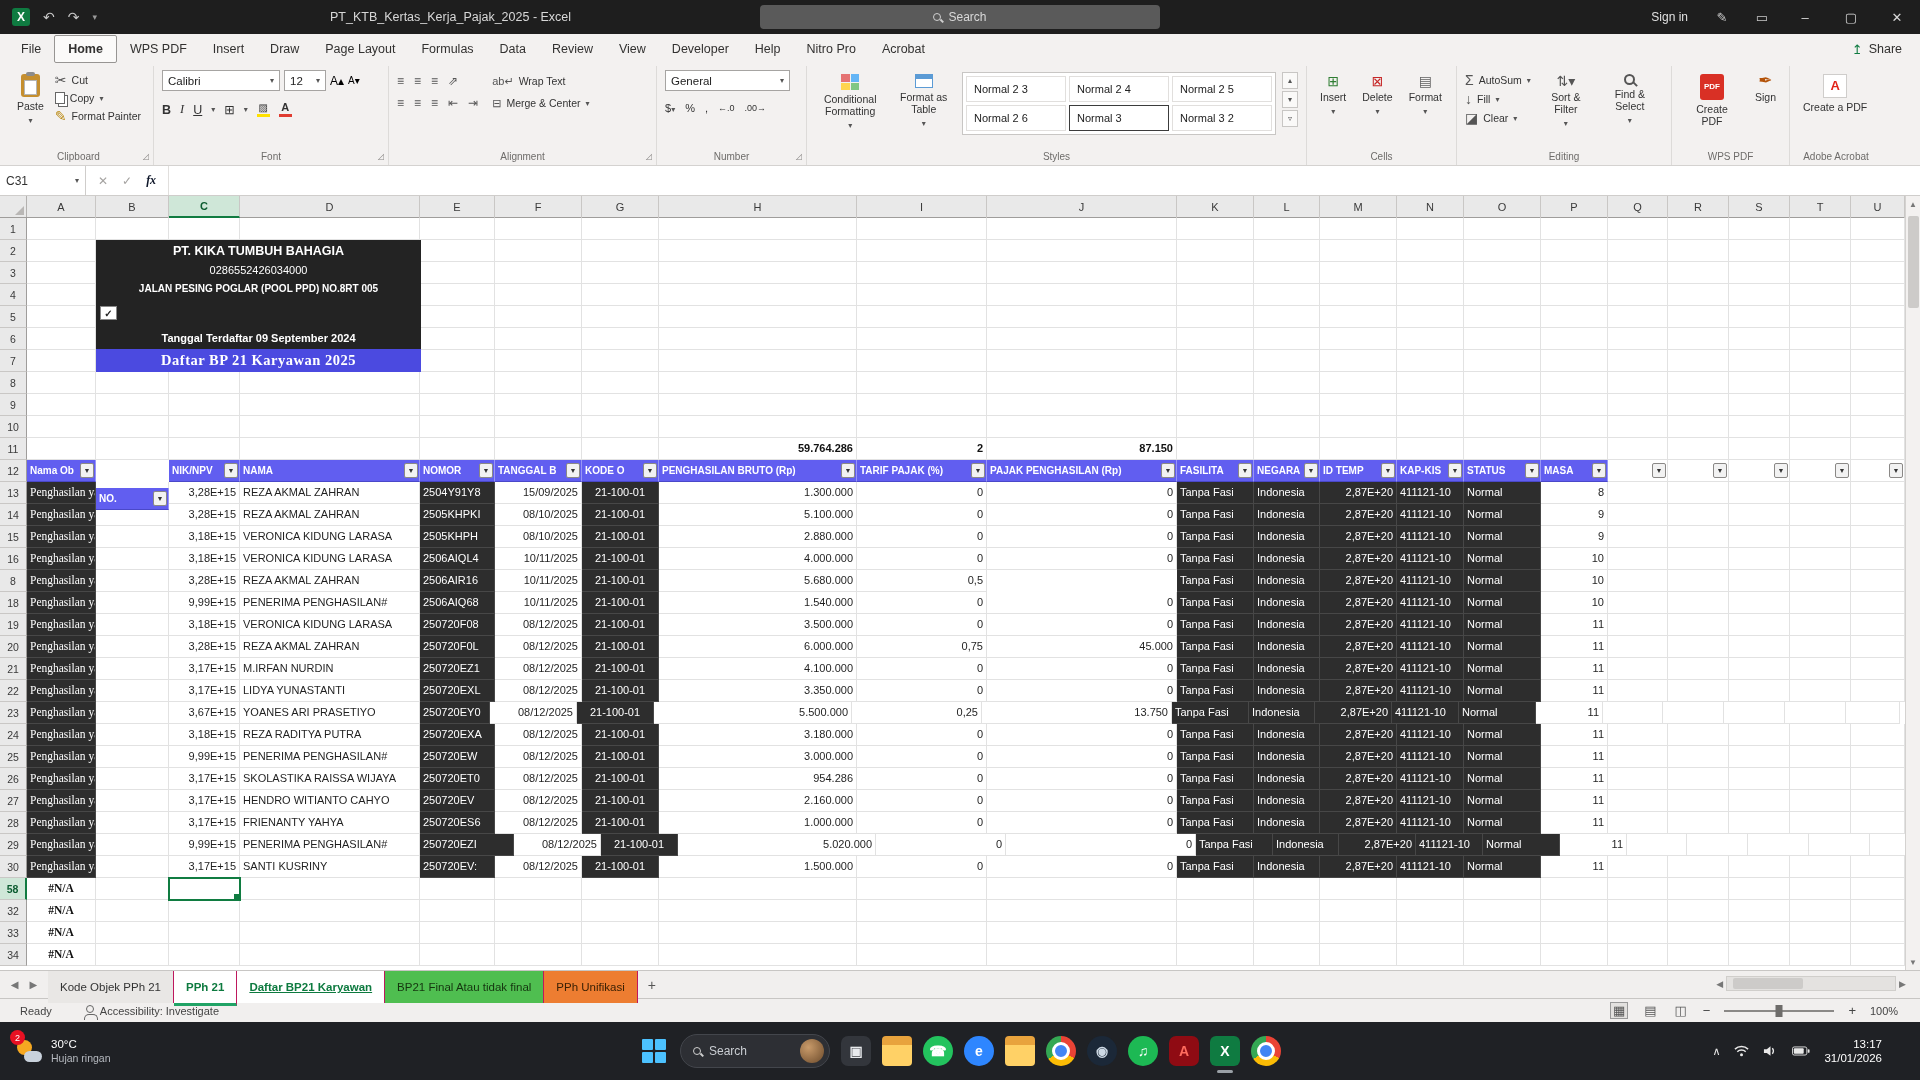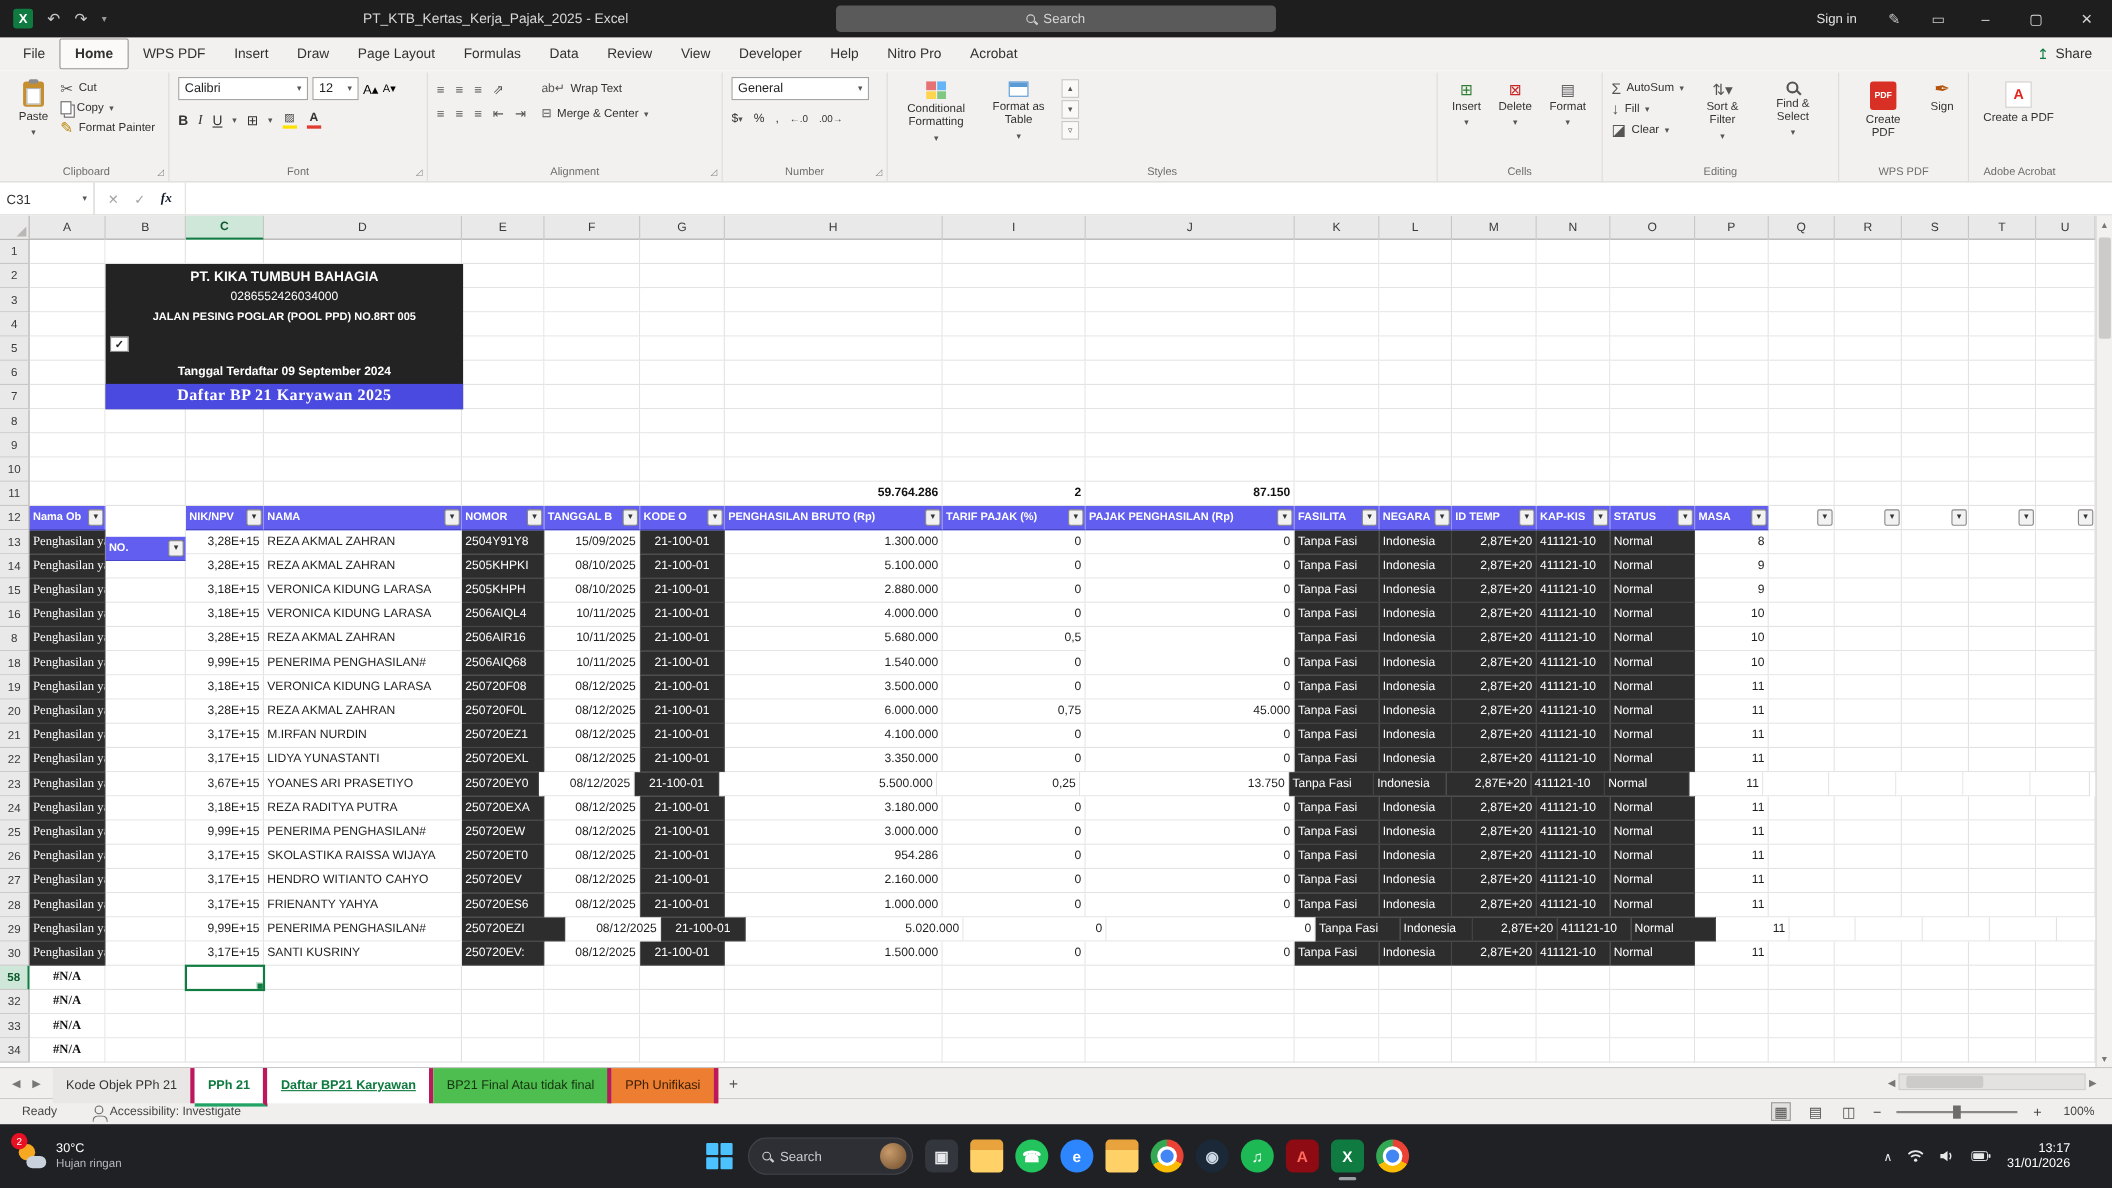--- a/index.html
+++ b/index.html
@@ -99,21 +99,21 @@
   .c-name{margin-top:4px;font-size:12.5px}
   .c-npwp{margin-top:6px;font-size:11px;font-weight:normal}
   .c-addr{margin-top:7px;font-size:10px}
   .c-check{position:absolute;left:4px;top:66px;width:17px;height:14px;background:#fff;border:1px solid #888;color:#222;font-size:10px;line-height:13px;text-align:center;font-weight:bold}
   .c-reg{position:absolute;left:0;right:0;top:92px;font-size:11px}
   .c-banner{position:absolute;left:0;right:0;bottom:0;height:23px;background:#4b4ae0;font-family:"Liberation Serif",serif;font-size:14.5px;letter-spacing:.5px;line-height:23px}
 
   
   .tabsbar{height:28px;background:#f1efee;border-top:1px solid #c8c6c4;display:flex;align-items:stretch;font-size:11.5px;color:#333;position:relative}
   .tabnav{width:48px;display:flex;align-items:center;justify-content:space-evenly;color:#777;font-size:10px}
-  .stab{display:flex;align-items:center;padding:16px 12px;border-right:4px solid #be185d;white-space:nowrap}
+  .stab{display:flex;align-items:center;padding:16px 12px;border-right:1px solid #be185d;white-space:nowrap}
   .stab.plain{background:#e9e7e5}
   .stab.green-text{background:#fff;color:#0d7a3f;font-weight:bold;border-bottom:3px solid #21a366}
   .stab.active{background:#fff;color:#0d7a3f;font-weight:bold;text-decoration:underline}
   .stab.green-fill{background:#4fbe50;color:#15340f}
   .stab.orange-fill{background:#ed7d31;color:#3a2004}
   .addtab{width:28px;display:flex;align-items:center;justify-content:center;color:#555;font-size:14px}
   .hscroll{position:absolute;right:14px;top:5px;display:flex;align-items:center;gap:3px;color:#777;font-size:9px}
   .htrack{width:170px;height:15px;background:#e4e2e0;border:1px solid #d0cecb;position:relative}
   .hthumb{position:absolute;left:6px;top:1px;width:70px;height:11px;background:#cdcbc9;border-radius:2px}
 
@@ -121,21 +121,21 @@
   .statusbar{height:24px;background:#f1efee;border-top:1px solid #c8c6c4;display:flex;align-items:center;font-size:11px;color:#444;padding:0 10px}
   .sb-ready{padding:0 10px}
   .sb-acc{display:flex;align-items:center;gap:6px;margin-left:24px}
   .person{width:8px;height:8px;border:1.5px solid #666;border-radius:50%;position:relative;top:-2px}
   .person::after{content:"";position:absolute;left:-3px;top:8px;width:12px;height:5px;border:1.5px solid #666;border-bottom:none;border-radius:5px 5px 0 0}
   .sb-right{margin-left:auto;display:flex;align-items:center;gap:14px}
   .viewic{font-size:13px;color:#555;padding:0 2px}
   .viewic.on{border:1px solid #999;background:#e3e1df}
   .zoomtrack{width:110px;height:2px;background:#8a8886;position:relative}
   .zoomthumb{position:absolute;left:50%;top:-5px;width:7px;height:12px;background:#6e6c6a;transform:translateX(-50%)}
-  .zoompct{width:40px;text-align:center}
+  .zoompct{width:40px;text-align:left}
 
   
   .taskbar{position:absolute;left:0;right:0;bottom:0;height:58px;background:#1f2125;display:flex;align-items:center;color:#fff}
   .weather{display:flex;align-items:center;gap:9px;padding:0 16px;position:relative;height:100%}
   .wbadge{position:absolute;left:10px;top:8px;width:15px;height:15px;border-radius:50%;background:#e81123;color:#fff;font-size:9px;display:flex;align-items:center;justify-content:center;z-index:2}
   .wicon{width:26px;height:26px;position:relative}
   .wsun{position:absolute;left:1px;top:2px;width:15px;height:15px;border-radius:50%;background:#f6a821}
   .wcloud{position:absolute;right:0;bottom:2px;width:18px;height:11px;border-radius:8px;background:#c9d2dc}
   .wtext{font-size:11.5px;line-height:14px}
   .wdesc{color:#b5b9bf;font-size:10.5px}
@@ -320,20 +320,28 @@
             <i style="background:#ffd54f"></i>
             <i style="background:#81c784"></i>
           </span>
         <span>Conditional Formatting</span>
         <span class="car">▾</span>
       </div>
       <div class="bigbtn" style="width:66px">
         <span class="ftic"></span>
         <span>Format as Table</span>
         <span class="car">▾</span>
+      </div>
+      <div class="gal">
+        <span class="gi">Normal 2 3</span>
+        <span class="gi">Normal 2 4</span>
+        <span class="gi">Normal 2 5</span>
+        <span class="gi">Normal 2 6</span>
+        <span class="gi selected">Normal 3</span>
+        <span class="gi">Normal 3 2</span>
       </div>
       <div class="galrail">
         <span>▴</span>
         <span>▾</span>
         <span>▿</span>
       </div>
       <div class="glabel">Styles</div>
     </div>
 
     <div class="group" style="width:150px">

